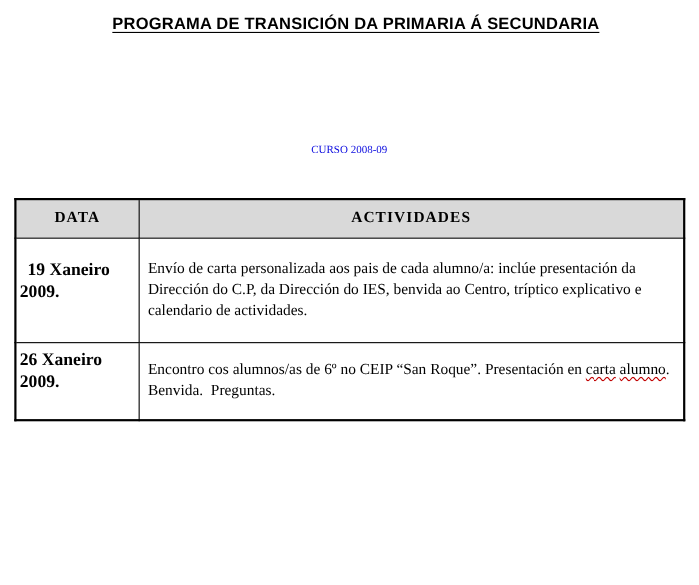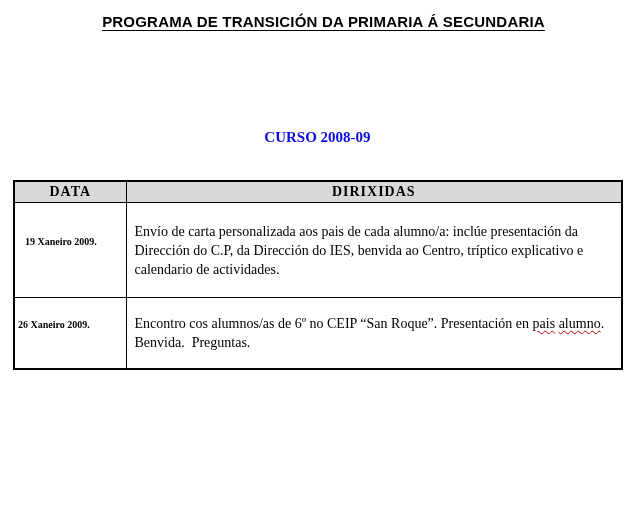--- a/index.html
+++ b/index.html
@@ -38,22 +38,22 @@
     font-size: 15px;
     line-height: 31px;
     color: var(--accent);
     white-space: pre-wrap;
     letter-spacing: 0.2px;
   }
 
   .course {
     text-align: center;
     font-family: "Liberation Serif", serif;
-    font-weight: bold;
-    font-size: 15px;
+    font-weight: normal;
+    font-size: 10px;
     line-height: 20px;
     color: var(--accent);
   }
 
   table.activities {
     margin: 33px 0 0 13px;
     width: 608px;
     border-collapse: collapse;
     table-layout: fixed;
     border: 2px solid #000000;
@@ -64,30 +64,30 @@
   }
   col.col-data { width: 112px; }
   col.col-act  { width: 496px; }
 
   thead th {
     background: var(--header-bg);
     font-family: "Liberation Serif", serif;
     font-weight: bold;
     font-size: 14px;
     line-height: 20px;
-    height: 21px;
+    height: 35px;
     padding: 0;
     text-align: center;
     letter-spacing: 1px;
   }
 
   td.date-cell {
     font-family: "Liberation Serif", serif;
     font-weight: bold;
-    font-size: 10px;
+    font-size: 16px;
     line-height: 20px;
     padding: 2px 2px 18px 3px;
     vertical-align: middle;
     color: #000;
   }
   td.activity-cell {
     font-family: "Liberation Serif", serif;
     font-size: 14px;
     line-height: 19px;
     padding: 2px 10px 2px 8px;
@@ -126,29 +126,29 @@
   <div class="course">CURSO 2008-09</div>
 
   <table class="activities">
     <colgroup>
       <col class="col-data">
       <col class="col-act">
     </colgroup>
     <thead>
       <tr>
         <th>DATA</th>
-        <th>DIRIXIDAS</th>
+        <th>ACTIVIDADES</th>
       </tr>
     </thead>
     <tbody>
       <tr>
         <td class="date-cell">19 Xaneiro 2009.</td>
         <td class="activity-cell"><span>Envío de carta personalizada aos pais de cada alumno/a: inclúe presentación da Dirección do C.P, da Dirección do IES, benvida ao Centro, tríptico explicativo e calendario de actividades.</span></td>
       </tr>
       <tr>
         <td class="date-cell">26 Xaneiro 2009.</td>
-        <td class="activity-cell"><span>Encontro cos alumnos/as de 6º no CEIP “San Roque”. Presentación en </span><span class="squiggle">pais</span><span> </span><span class="squiggle">alumno</span><span>. Benvida.  Preguntas.</span></td>
+        <td class="activity-cell"><span>Encontro cos alumnos/as de 6º no CEIP “San Roque”. Presentación en </span><span class="squiggle">carta</span><span> </span><span class="squiggle">alumno</span><span>. Benvida.  Preguntas.</span></td>
       </tr>
 
     </tbody>
   </table>
 
 </div>
 
 </body></html>

